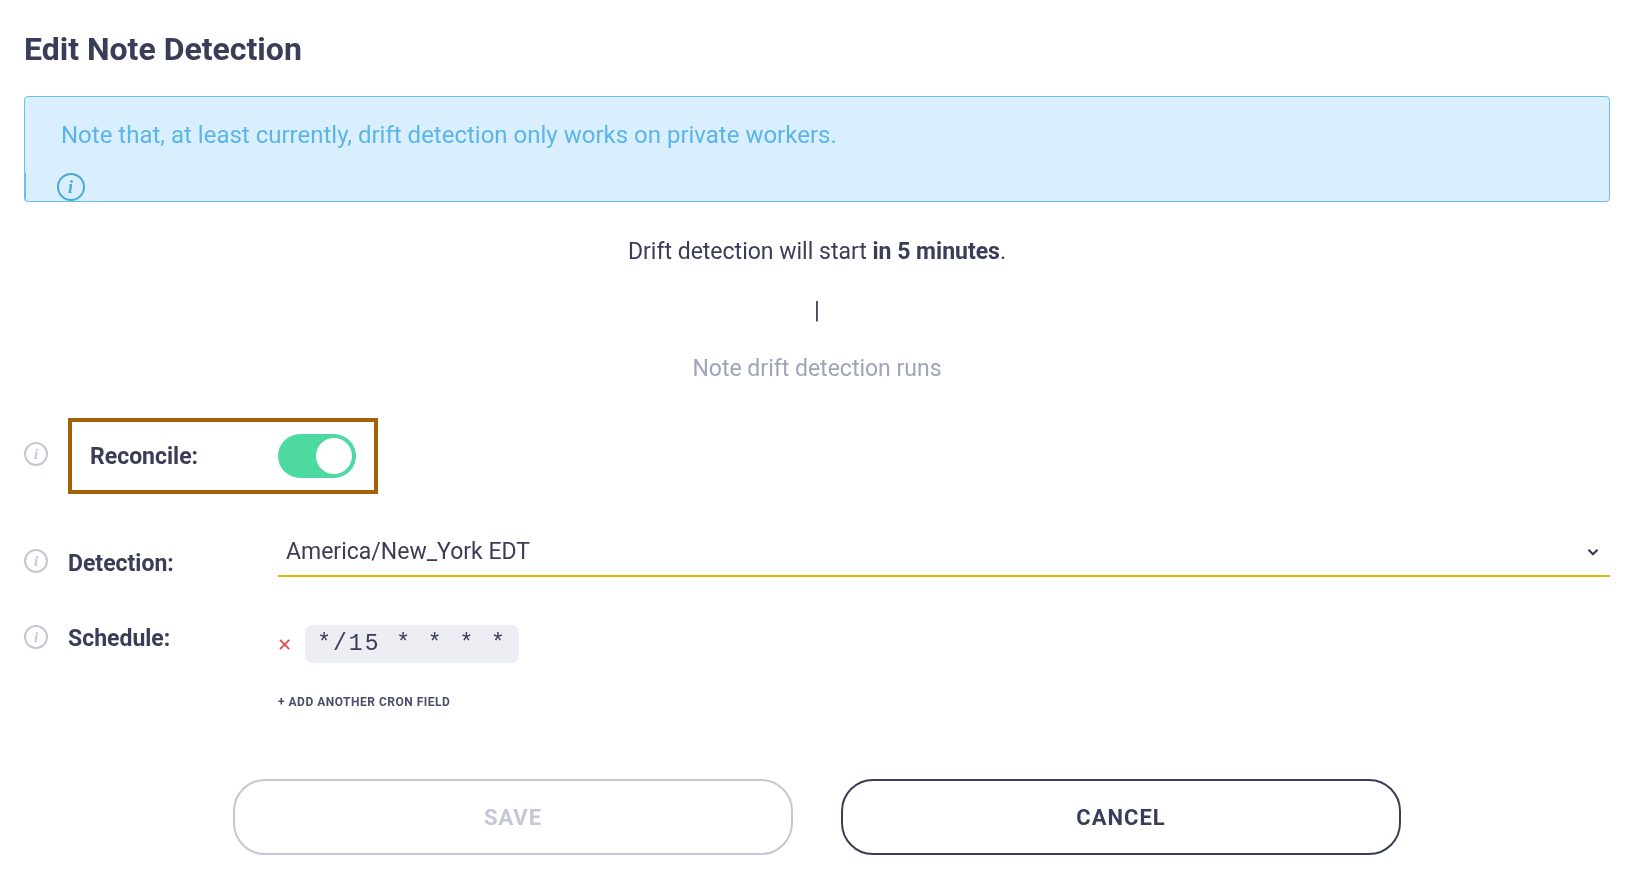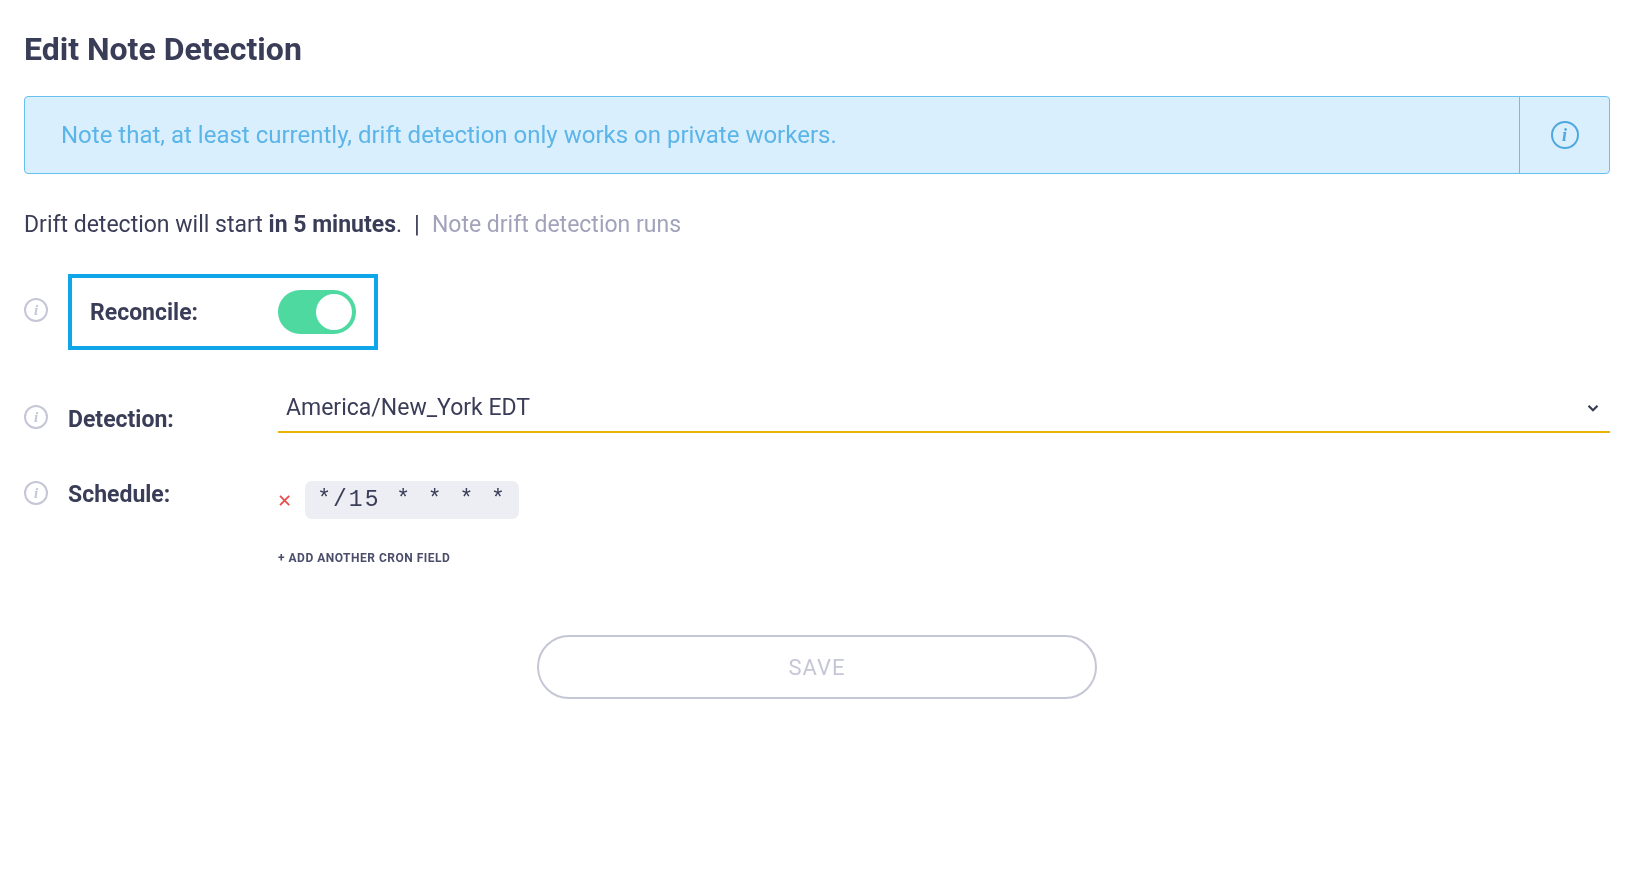--- a/index.html
+++ b/index.html
@@ -19,20 +19,21 @@
   color: #3a3d57;
   margin-bottom: 28px;
 }
 .info-banner {
   display: flex;
   align-items: stretch;
   background: #daeffd;
   border: 1px solid #68c0ee;
   border-radius: 4px;
   margin-bottom: 36px;
+  flex-direction: column;
 }
 .info-banner-text {
   flex: 1;
   padding: 24px 36px;
   font-size: 24px;
   color: #5bb5e8;
 }
 .info-banner-icon {
   width: 90px;
   border-left: 1px solid #68c0ee;
@@ -50,24 +51,25 @@
   justify-content: center;
   color: #4fa8dd;
   font-weight: 700;
   font-size: 18px;
   font-family: Georgia, serif;
   font-style: italic;
 }
 .status-row {
   display: flex;
   align-items: center;
-  gap: 12px;
+  gap: 31px;
   margin-bottom: 36px;
   font-size: 23px;
   color: #3a3d57;
+  flex-direction: column;
 }
 .status-text .bold {
   font-weight: 700;
 }
 .divider-vert {
   color: #3a3d57;
   font-size: 24px;
 }
 .show-runs-link {
   color: #a1a3bb;
@@ -100,21 +102,21 @@
 }
 .field-label {
   font-size: 23px;
   font-weight: 700;
   color: #3a3d57;
   min-width: 210px;
 }
 .reconcile-box {
   display: flex;
   align-items: center;
-  border: 4px solid #0ea5e9;
+  border: 4px solid #a16207;
   padding: 12px 18px;
   gap: 80px;
 }
 .toggle {
   width: 78px;
   height: 44px;
   background: #4dd9a0;
   border-radius: 22px;
   position: relative;
   cursor: pointer;
@@ -188,26 +190,26 @@
 .button-row {
   display: flex;
   gap: 48px;
   justify-content: center;
   margin-top: 70px;
   padding: 0 150px;
 }
 .btn {
   flex: 1;
   max-width: 560px;
-  height: 64px;
+  height: 76px;
   border-radius: 32px;
   border: 2px solid;
   background: #fff;
   font-size: 22px;
-  font-weight: 400;
+  font-weight: 700;
   letter-spacing: 1px;
   cursor: pointer;
   display: flex;
   align-items: center;
   justify-content: center;
 }
 .btn-save {
   border-color: #c5c6d6;
   color: #c5c6d6;
 }
@@ -270,13 +272,14 @@
     <div class="cron-line">
       <span class="remove-x">✕</span>
       <span class="cron-code">*/15 * * * *</span>
     </div>
     <div class="add-cron">+ ADD ANOTHER CRON FIELD</div>
   </div>
 </div>
 
 <div class="button-row">
   <div class="btn btn-save">SAVE</div>
+  <div class="btn btn-cancel">CANCEL</div>
 </div>
 
 </body></html>

